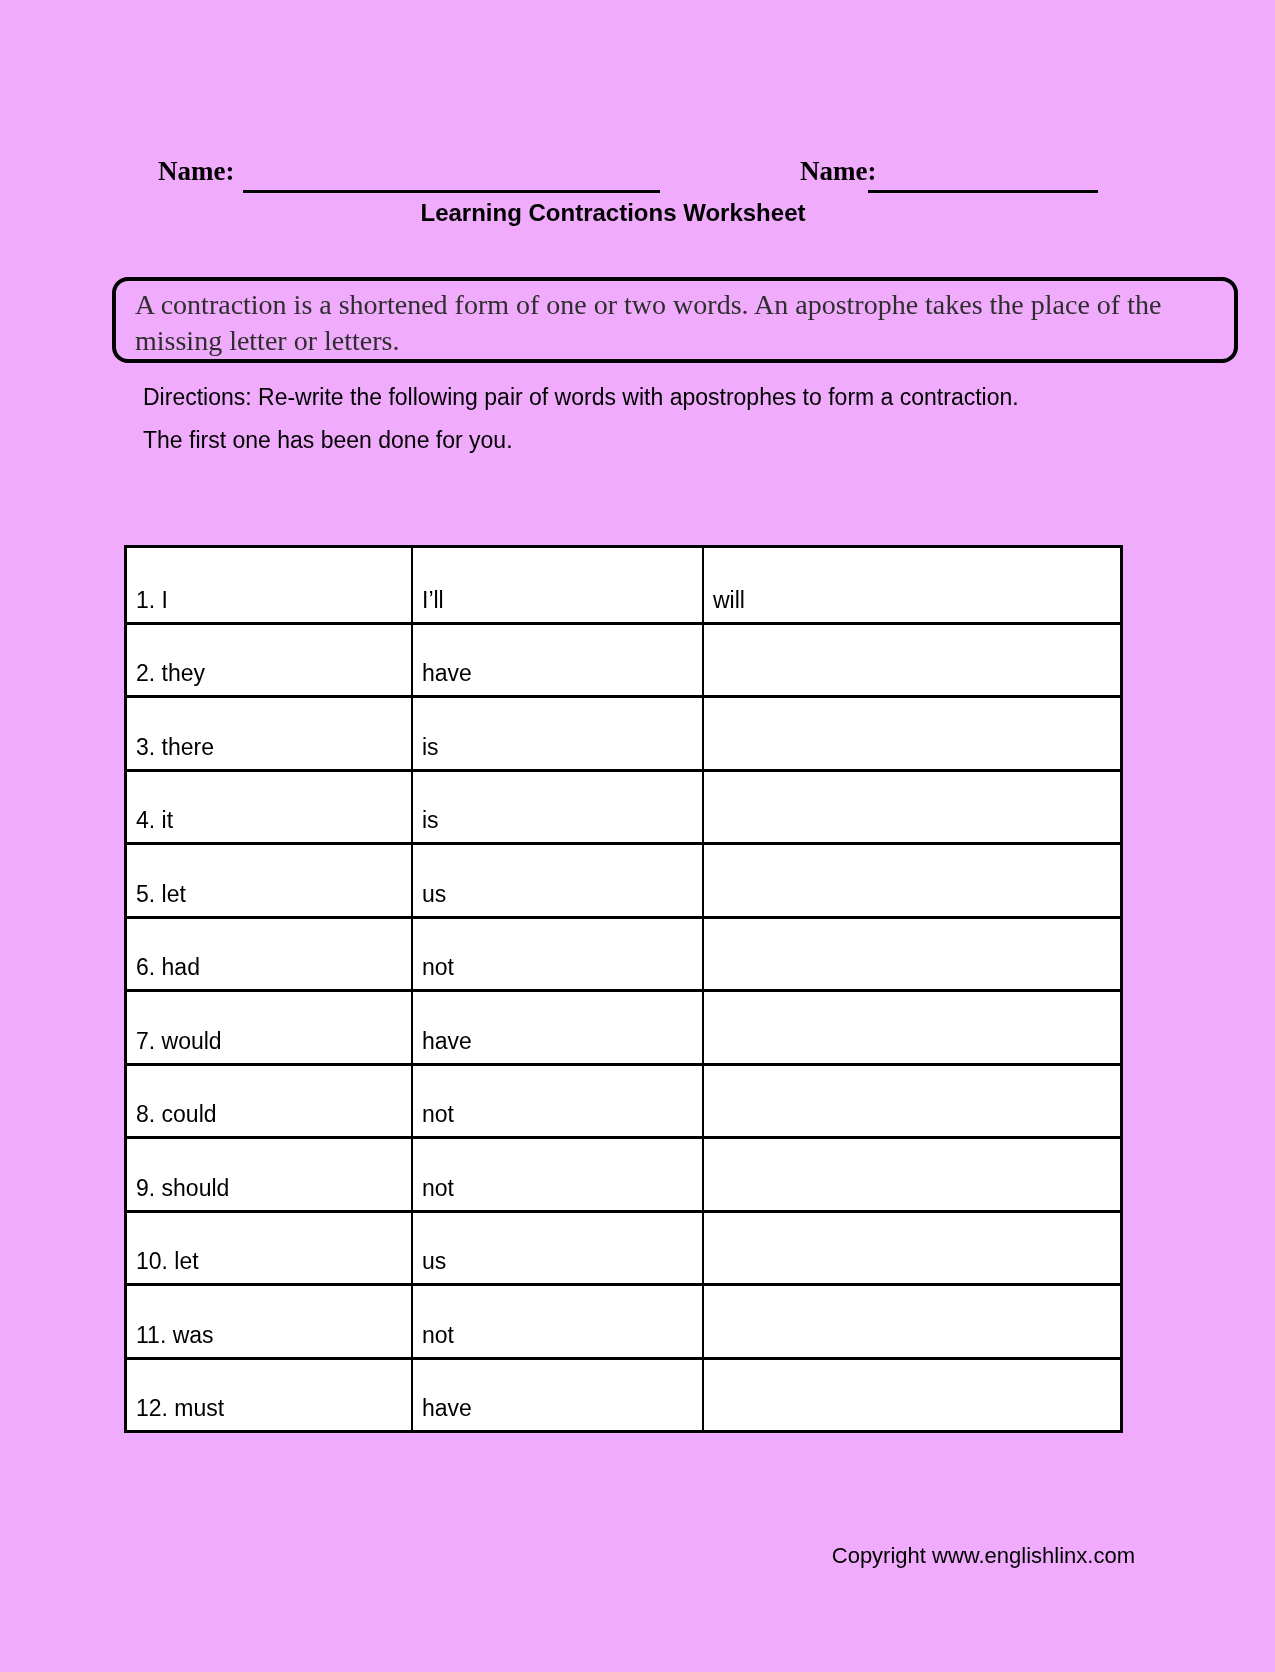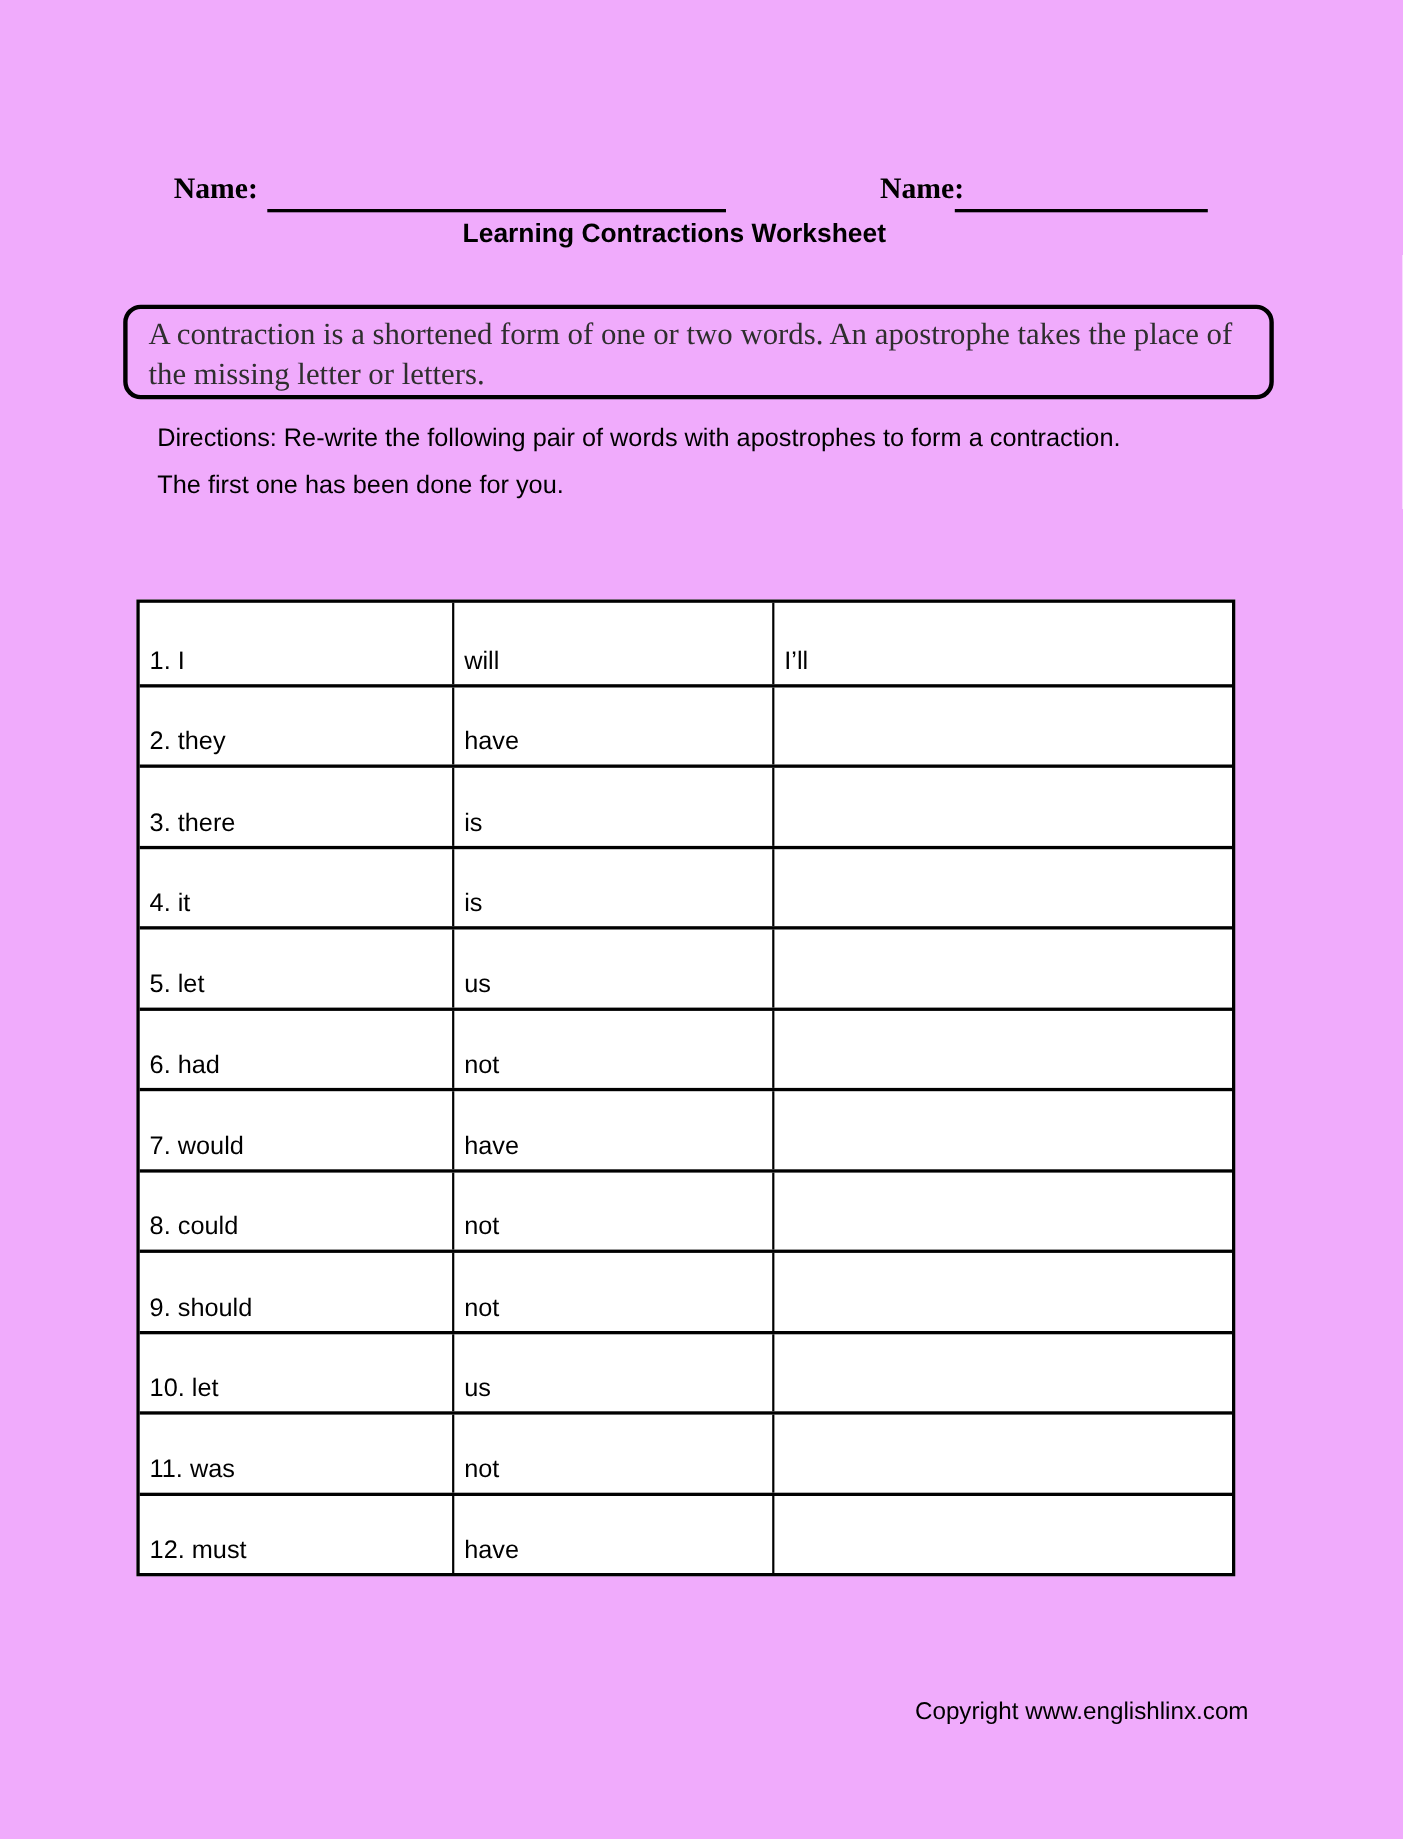--- a/index.html
+++ b/index.html
@@ -48,21 +48,21 @@
     font-size: 24px;
     font-weight: 700;
     letter-spacing: 0px;
   }
 
   
   .def-box {
     position: absolute;
     left: 112px;
     top: 277px;
-    width: 1046px;
+    width: 1126px;
     height: 86px;
     border: 4px solid #000000;
     border-radius: 16px;
     box-sizing: border-box;
     padding: 6px 18px 0 19px;
   }
   .def-text {
     font-family: "Liberation Serif", serif;
     font-size: 28px;
     line-height: 36px;
@@ -139,22 +139,22 @@
 
   <div class="def-box">
     <div class="def-text">A contraction is a shortened form of one or two words. An apostrophe takes the place of the missing letter or letters.</div>
   </div>
 
   <div class="directions">Directions: Re-write the following pair of words with apostrophes to form a contraction. The first one has been done for you.</div>
 
   <div class="wtable">
     <div class="trow">
       <div class="tcell c1">1. I</div>
+      <div class="tcell c3">I’ll</div>
       <div class="tcell c2">will</div>
-      <div class="tcell c3">I’ll</div>
     </div>
     <div class="trow">
       <div class="tcell c1">2. they</div>
       <div class="tcell c2">have</div>
       <div class="tcell c3"></div>
     </div>
     <div class="trow">
       <div class="tcell c1">3. there</div>
       <div class="tcell c2">is</div>
       <div class="tcell c3"></div>

